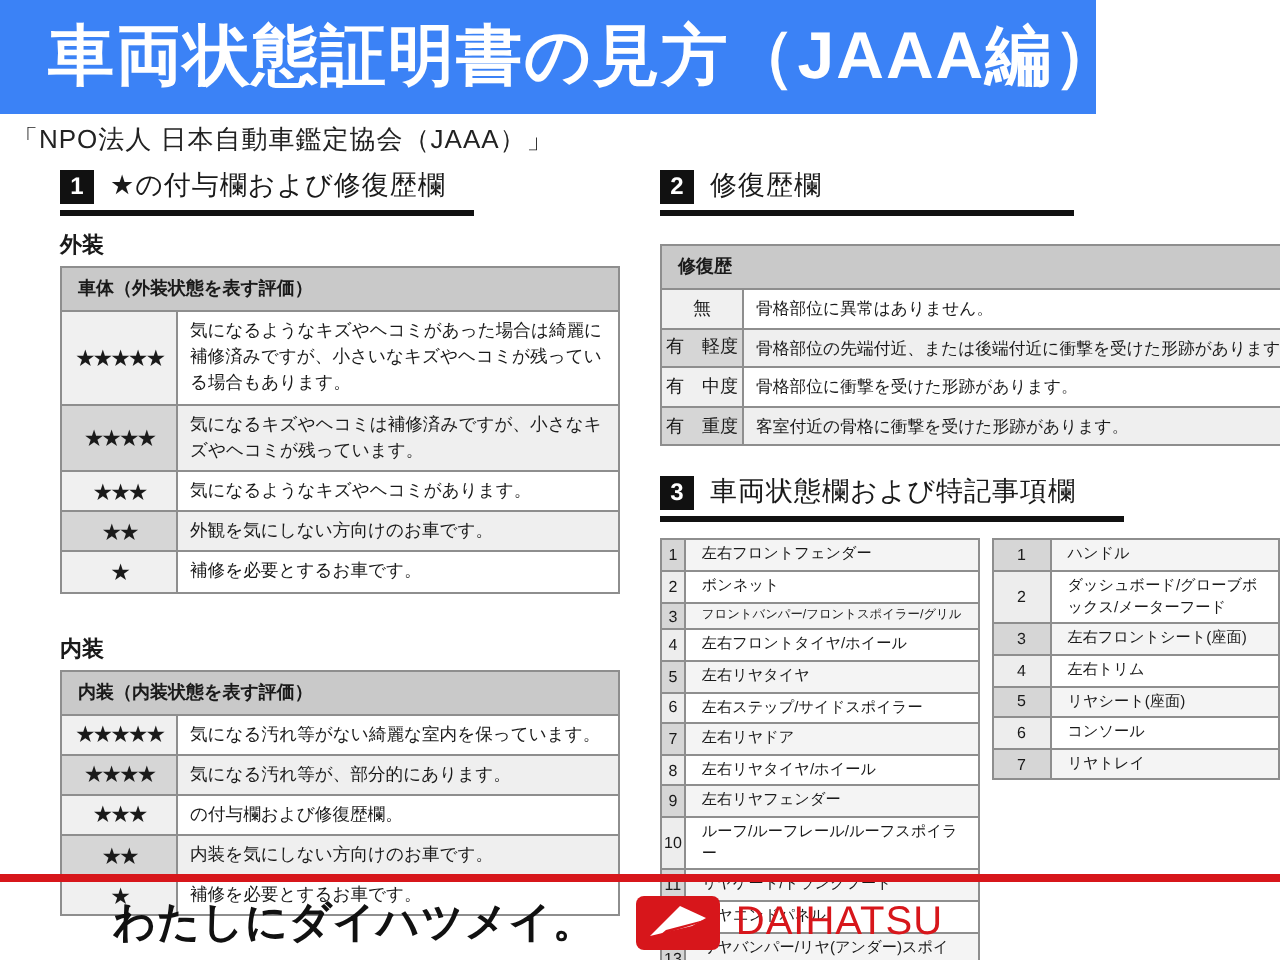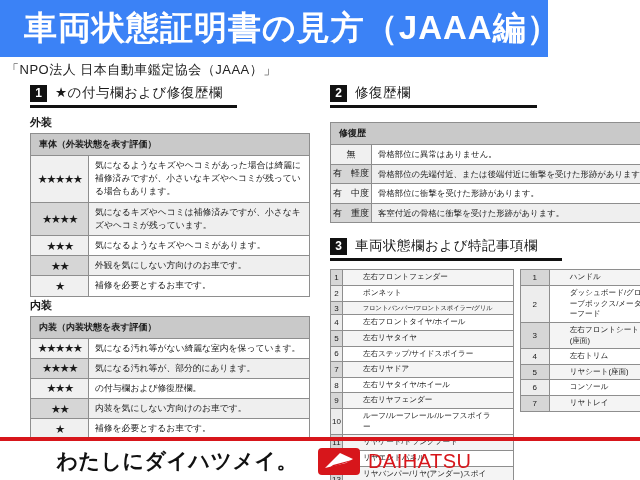--- a/index.html
+++ b/index.html
@@ -62,21 +62,21 @@
   
   .repair{margin-top:14px;}
   .grade-cell{width:46px;text-align:center;font-size:9px;padding:2px;white-space:nowrap;}
   .repair .desc-cell{font-size:8.4px;white-space:nowrap;}
   .repair tr{height:19px;}
   
   .items-wrap{display:flex;gap:6px;margin-top:8px;align-items:flex-start;}
   .items-l{width:138px;flex:0 0 auto;}
   .items-r{width:144px;flex:0 0 auto;}
   .num-cell{width:26px;text-align:center;font-size:8px;padding:1px;}
-  .name-cell{font-size:7.6px;line-height:1.4;padding:2px 20px;word-break:break-all;}
+  .name-cell{font-size:7.6px;line-height:1.4;padding:2px 8px;word-break:break-all;}
   .name-cell.tiny{font-size:6.2px;white-space:nowrap;word-break:keep-all;}
   .items-l tr{height:12px;}
   .items-r tr{height:14px;}
   .rOdd .num-cell{background:#d6d6d6;}
   .rOdd .name-cell{background:#f4f4f4;}
   .rEven .num-cell{background:#ededed;}
   .rEven .name-cell{background:#ffffff;}
   
   .bottom-rule{position:absolute;left:0;top:437px;width:640px;height:4px;background:#d7161b;}
   .footer{
@@ -125,21 +125,21 @@
       <td class="star-cell">★★</td>
       <td class="desc-cell">外観を気にしない方向けのお車です。</td>
     </tr>
     <tr class="rOdd">
       <td class="star-cell">★</td>
       <td class="desc-cell">補修を必要とするお車です。</td>
     </tr>
   </tbody>
     </table>
 
-  <div class="sub-label" style="margin-top:1px;">内装</div>
+  <div class="sub-label" style="margin-top:20px;">内装</div>
   <table class="tbl rating">
     <tbody>
         <tr>
           <td class="hdr-cell" colspan="2">内装（内装状態を表す評価）</td>
         </tr>
     <tr class="rOdd">
       <td class="star-cell">★★★★★</td>
       <td class="desc-cell">気になる汚れ等がない綺麗な室内を保っています。</td>
     </tr>
     <tr class="rEven">

